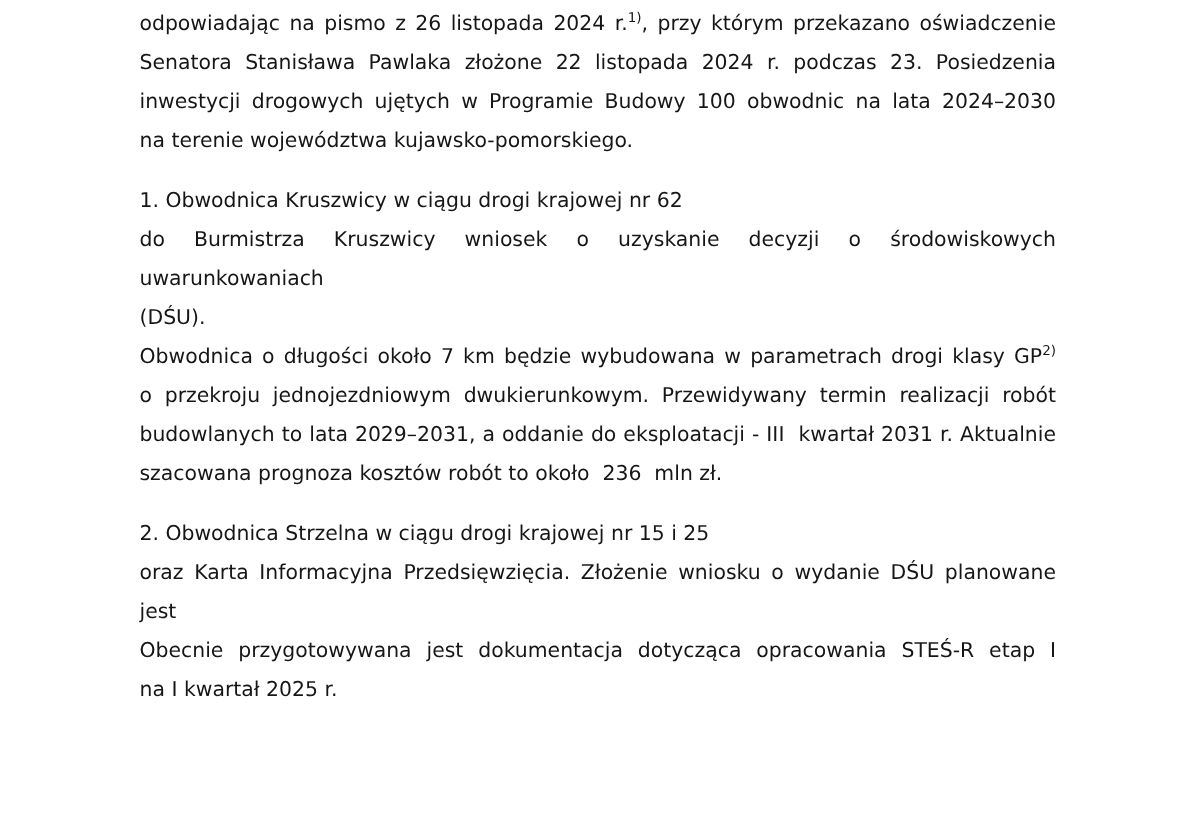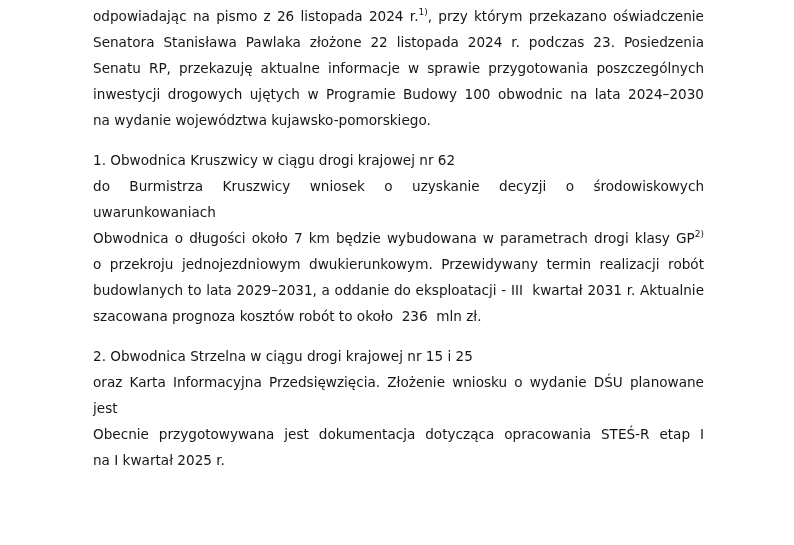--- a/index.html
+++ b/index.html
@@ -48,29 +48,29 @@
   }
 </style>
 </head>
 <body>
 
 <div class="page">
 
   <div class="para">
       <div class="line">odpowiadając na pismo z 26 listopada 2024 r.<sup>1)</sup>, przy którym przekazano oświadczenie</div>
       <div class="line">Senatora Stanisława Pawlaka złożone 22 listopada 2024 r. podczas 23. Posiedzenia</div>
-      <div class="line">Senatu RP, przekazuję aktualne informacje w sprawie przygotowania poszczególnych</div>
       <div class="line">inwestycji drogowych ujętych w Programie Budowy 100 obwodnic na lata 2024–2030</div>
-      <div class="line last">na wydanie województwa kujawsko-pomorskiego.</div>
+      <div class="line last">na terenie województwa kujawsko-pomorskiego.</div>
     </div>
 
   <h2 class="heading">1. Obwodnica Kruszwicy w ciągu drogi krajowej nr 62</h2>
 
   <div class="para">
       <div class="line">do Burmistrza Kruszwicy wniosek o uzyskanie decyzji o środowiskowych uwarunkowaniach</div>
+      <div class="line last">(DŚU).</div>
     </div>
 
   <div class="para">
       <div class="line">Obwodnica o długości około 7 km będzie wybudowana w parametrach drogi klasy GP<sup>2)</sup></div>
       <div class="line">o przekroju jednojezdniowym dwukierunkowym. Przewidywany termin realizacji robót</div>
       <div class="line">budowlanych to lata 2029–2031, a oddanie do eksploatacji - III  kwartał 2031 r. Aktualnie</div>
       <div class="line last">szacowana prognoza kosztów robót to około  236  mln zł.</div>
     </div>
 
   <h2 class="heading">2. Obwodnica Strzelna w ciągu drogi krajowej nr 15 i 25</h2>

